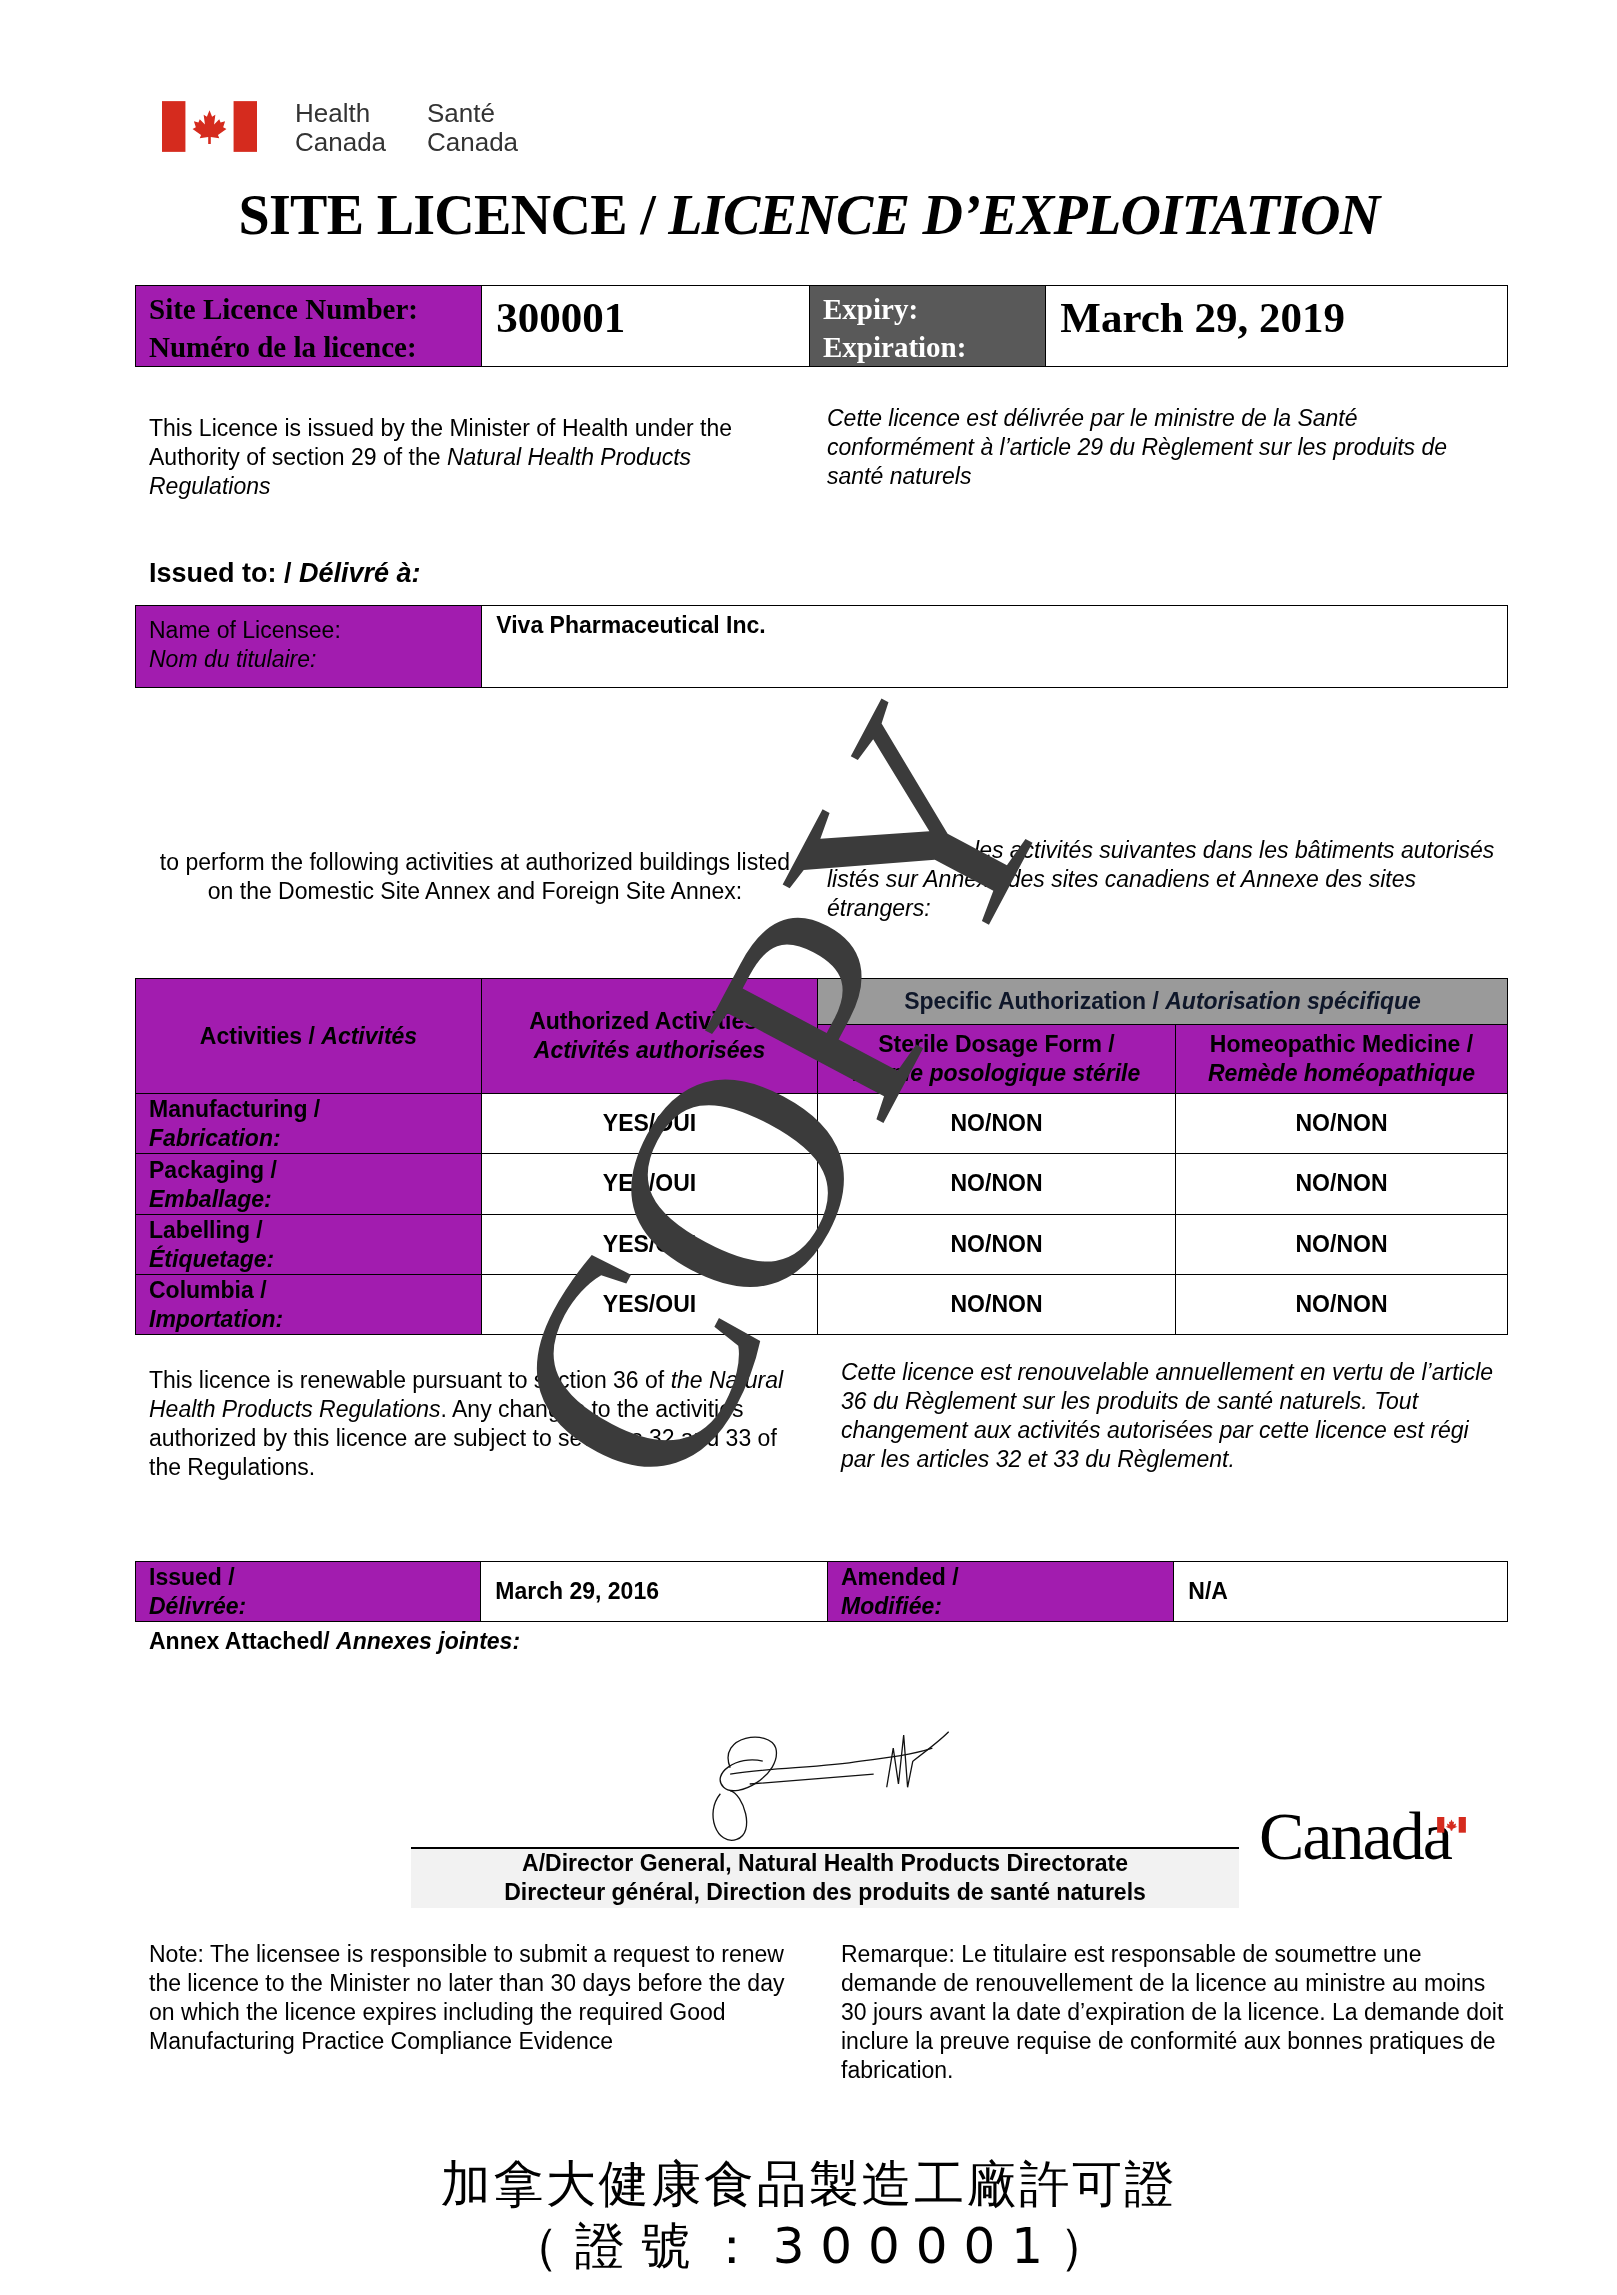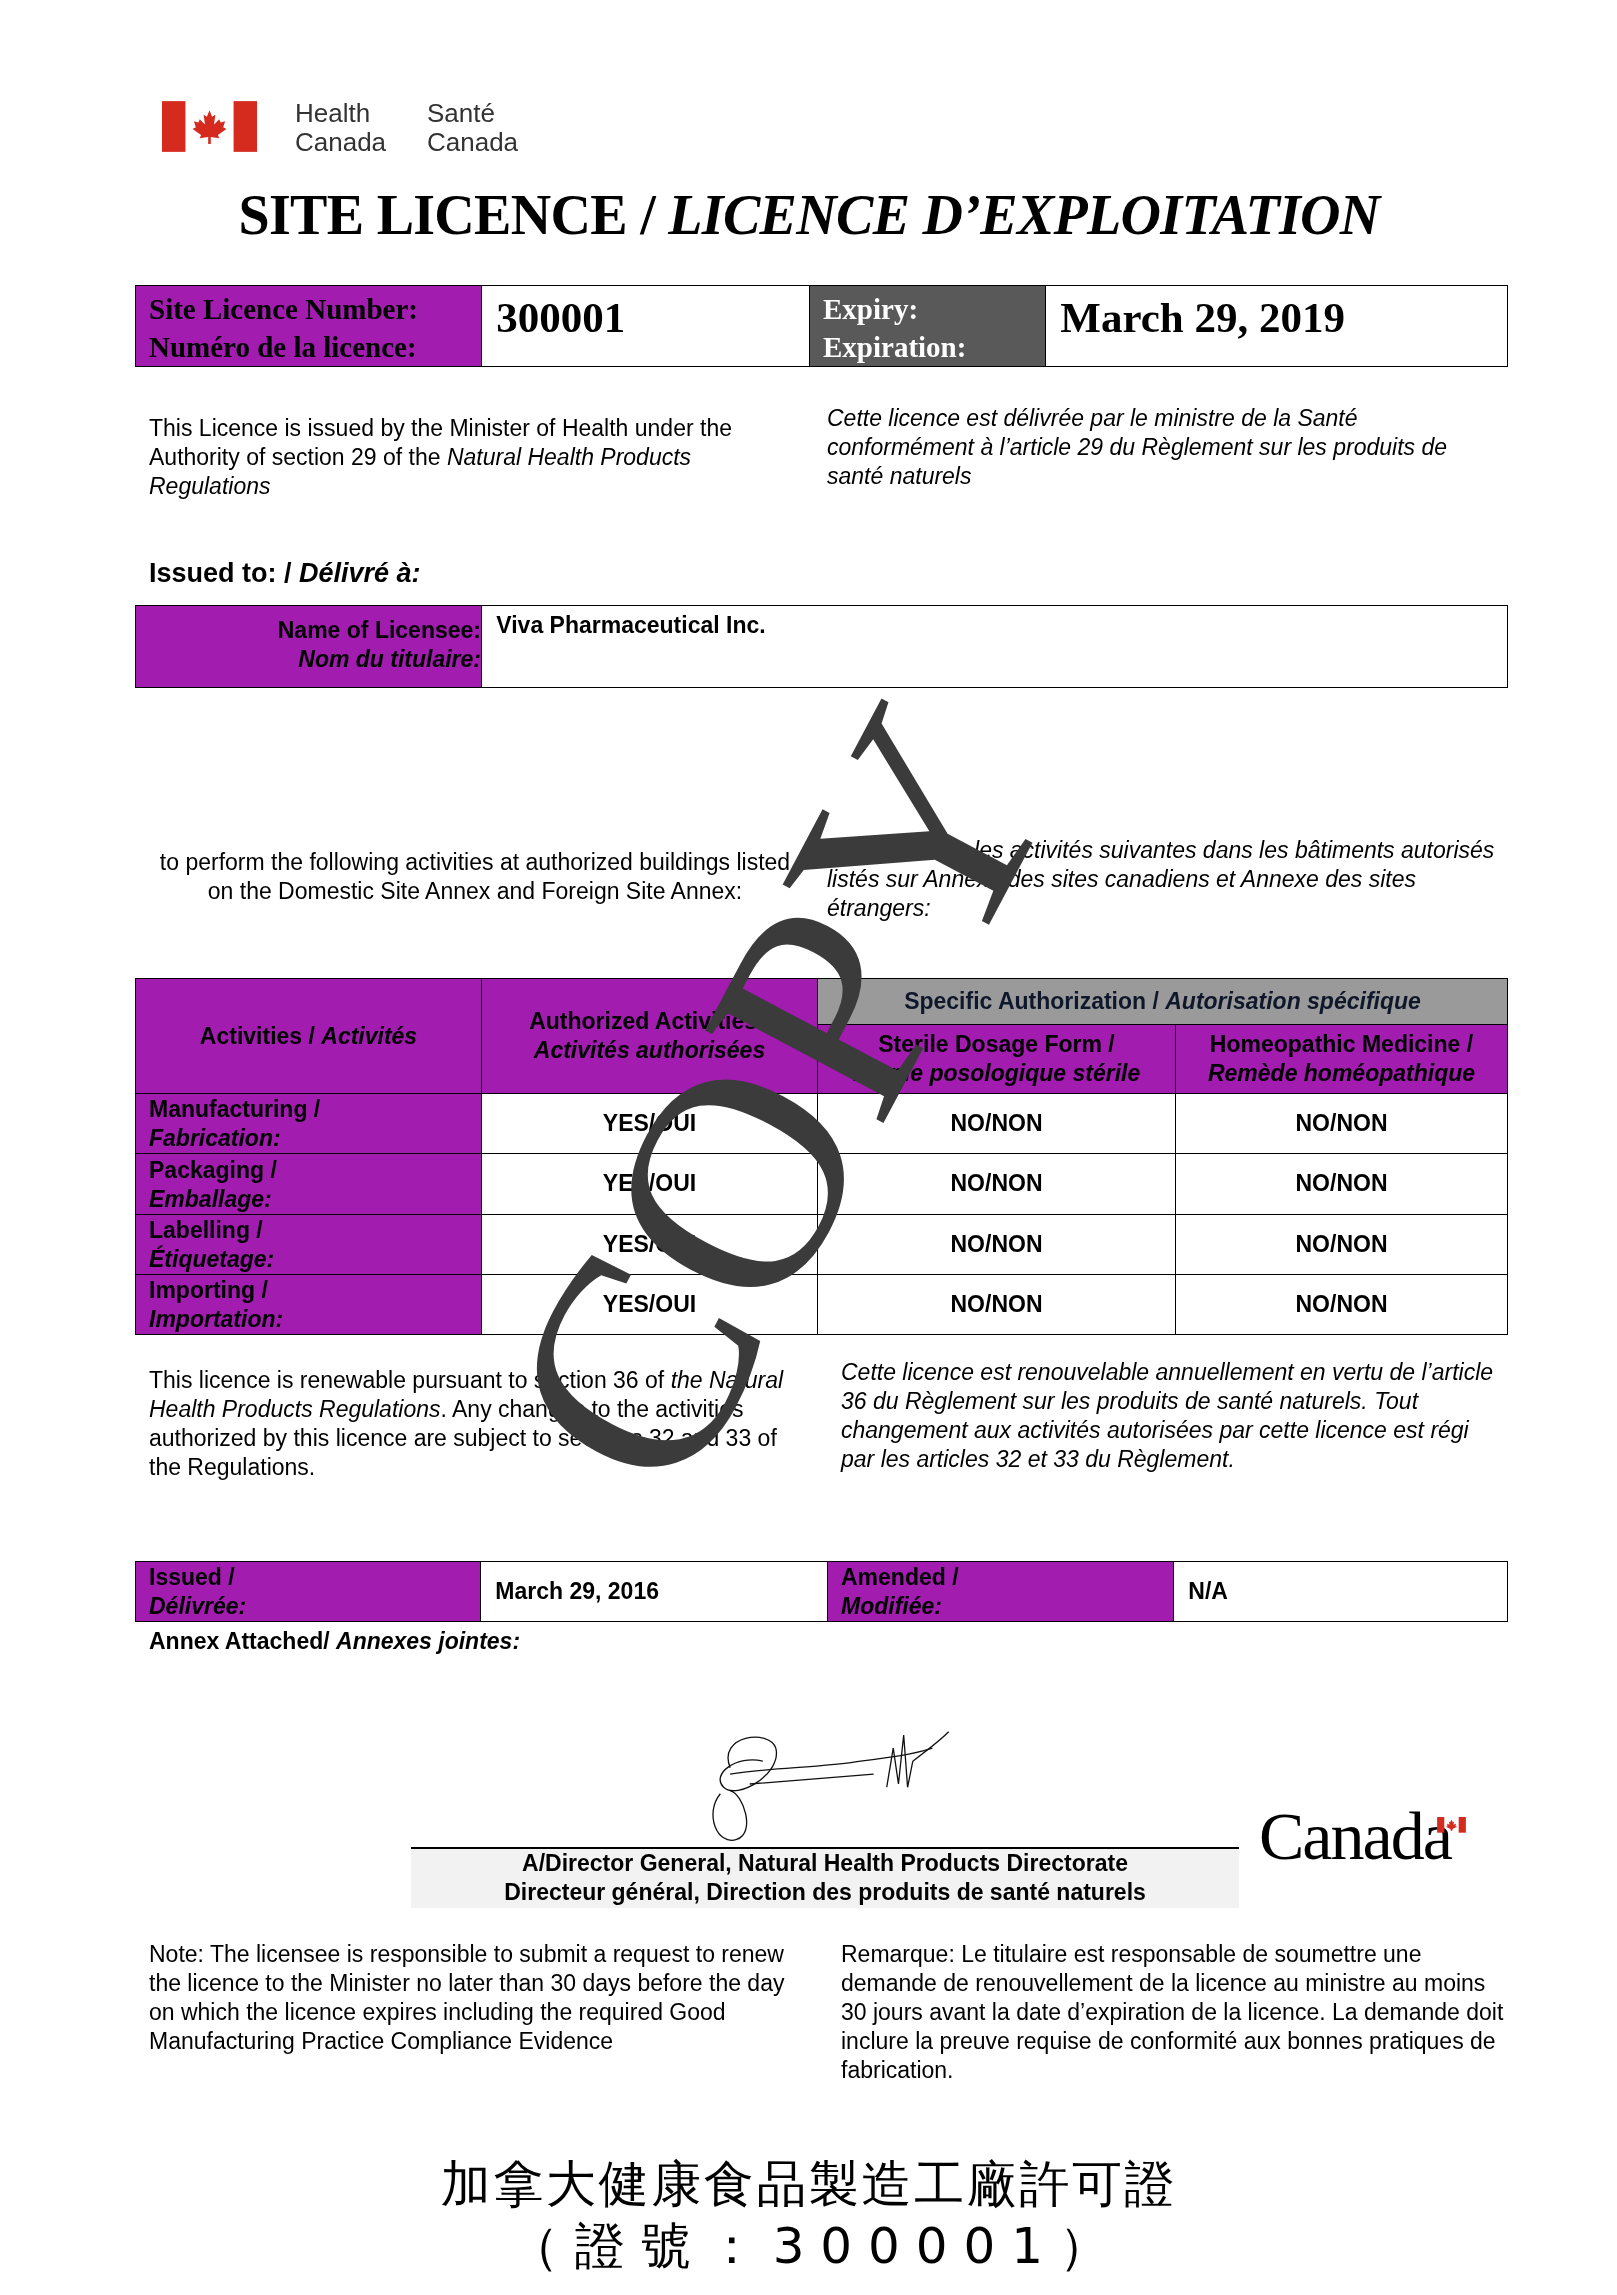--- a/index.html
+++ b/index.html
@@ -28,21 +28,21 @@
   #lic-table .num { font-size: 43px; padding: 6.5px 0 0 14.3px; }
   #lic-table .exp { background: #595959; color: #fff; font-size: 29px; line-height: 38px; padding: 3.9px 0 0 13px; }
 
   .para { font-size: 23px; line-height: 29px; }
   #intro-en { left: 149px; top: 414px; width: 626px; }
   #intro-fr { left: 827px; top: 404px; width: 678px; }
   #issued-to { left: 149px; top: 558px; font-size: 27px; font-weight: bold; }
 
   #lic-info { left: 135px; top: 605px; width: 1373px; }
   #lic-info td { font-size: 23px; line-height: 29px; }
-  #lic-info .lab { padding: 10.4px 0 0 13px; font-weight: bold; text-align: right; }
+  #lic-info .lab { padding: 10.4px 0 0 13px; font-weight: normal; }
   #lic-info .val { padding: 5.2px 0 0 14.3px; font-weight: bold; }
 
   #perform-en { left: 149px; top: 848px; width: 652px; text-align: center; }
   #perform-fr { left: 827px; top: 836px; width: 678px; }
 
   
   #act-table { left: 135px; top: 978px; width: 1373px; }
   #act-table td { font-size: 23px; line-height: 29px; font-weight: bold; text-align: center; vertical-align: middle; }
   #act-table td.rowlab { text-align: left; vertical-align: top; padding: 1.3px 0 0 13px; }
   #act-table td.spec { background: #9a9a9a; color: #0f172a; height: 29px; padding: 8px; }
@@ -190,21 +190,21 @@
     <td class="lbl rowlab">
           <div>Labelling /</div>
           <div class="it">Étiquetage:</div>
         </td>
     <td>YES/OUI</td>
     <td>NO/NON</td>
     <td>NO/NON</td>
   </tr>
   <tr class="row">
     <td class="lbl rowlab">
-          <div>Importing /</div>
+          <div>Columbia /</div>
           <div class="it">Importation:</div>
         </td>
     <td>YES/OUI</td>
     <td>NO/NON</td>
     <td>NO/NON</td>
   </tr>
 </tbody>
   </table>
 
 <div id="renew-en" class="abs para"><span>This licence is renewable pursuant to section 36 of </span><span class="it">the Natural Health Products Regulations</span><span>. Any changes to the activities authorized by this licence are subject to sections 32 and 33 of the Regulations.</span></div>

